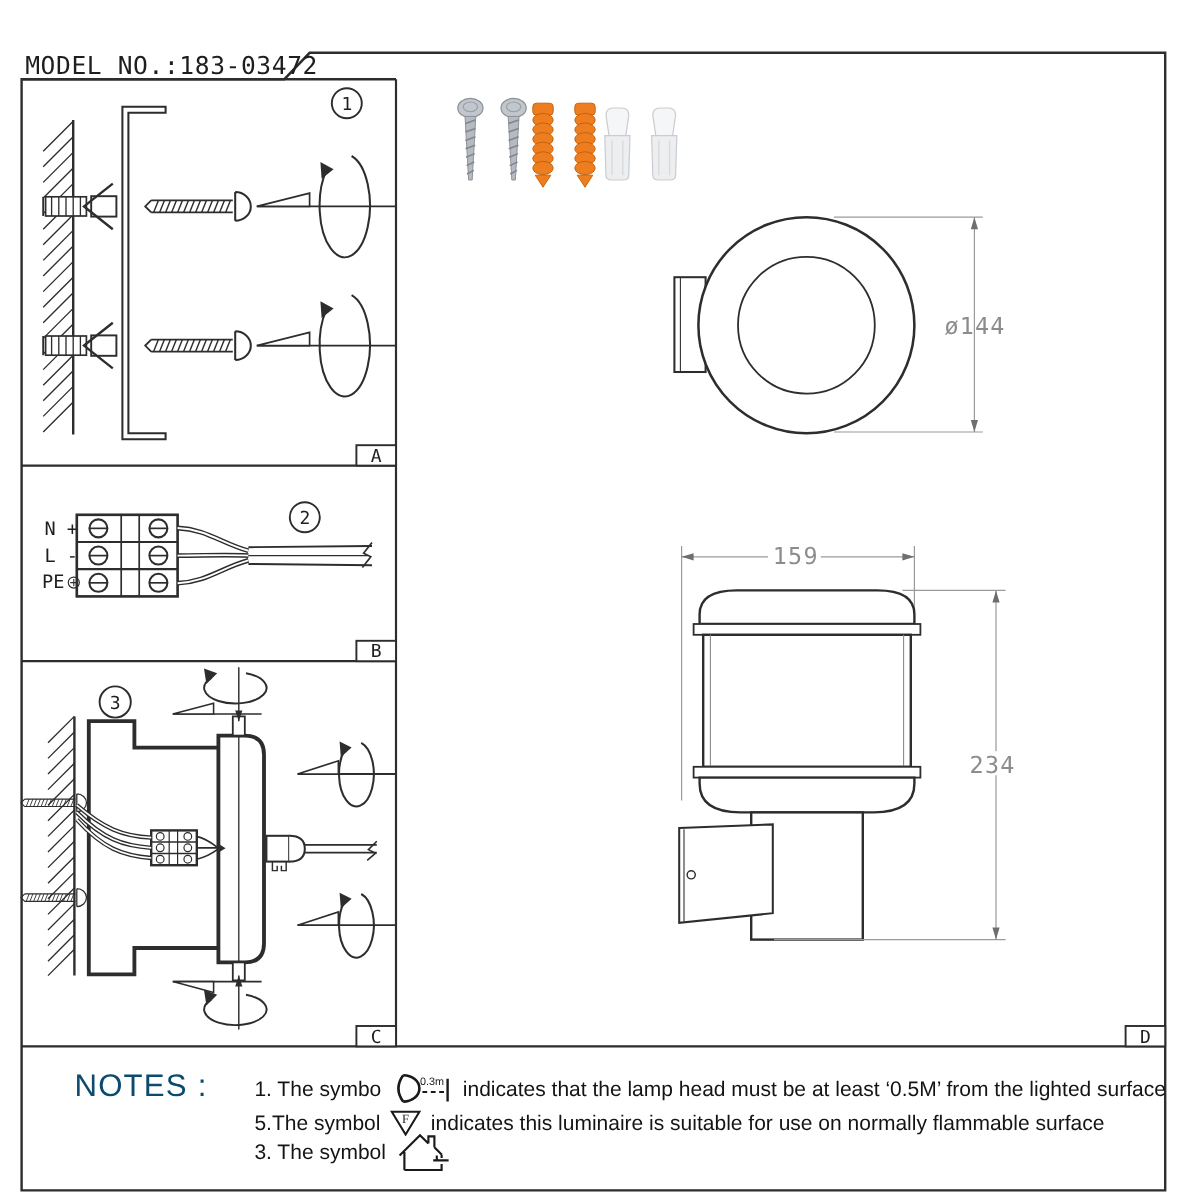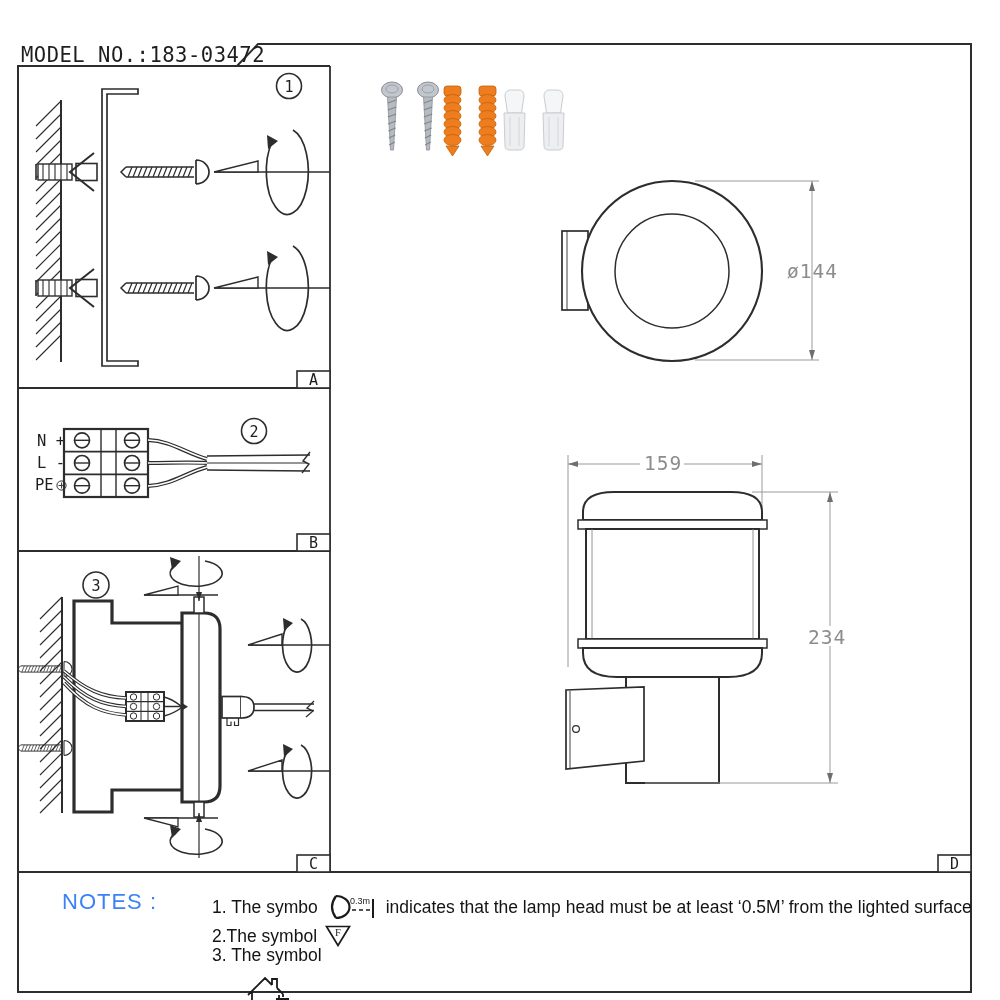--- a/index.html
+++ b/index.html
@@ -1,19 +1,19 @@
 <!DOCTYPE html>
 <html><head>
 <meta charset="utf-8">
 <style>
   html,body{margin:0;padding:0;background:#fff;}
   body{width:1000px;height:1000px;position:relative;font-family:"Liberation Sans",sans-serif;color:#1a1a1a;overflow:hidden;}
   .stage{position:absolute;inset:0;}
   svg text{font-family:"DejaVu Sans Mono",monospace;}
-  .notes-heading{position:absolute;left:62px;top:889px;font-size:22px;letter-spacing:1px;color:#3b82f6;}
+  .notes-heading{position:absolute;left:62px;top:889px;font-size:26px;letter-spacing:1px;color:#0c4a6e;}
   .note-row{position:absolute;left:212px;height:30px;display:flex;align-items:center;gap:8px;font-size:17.5px;color:#141414;white-space:nowrap;text-align:center;}
   .note-row svg{display:block;flex:0 0 auto;}
 </style>
 </head>
 <body>
 
 <div class="stage">
 <svg width="1000" height="1000" viewBox="0 0 1000 1000">
   <defs>
     <g id="def-screw" stroke="#2d2d2d" fill="none">
@@ -282,26 +282,27 @@
     <path d="M10,3 Q2,14 10,25" stroke="#1a1a1a" stroke-width="2.2" fill="none"></path>
     <path d="M10,3 A13.5,11 0 0 1 10,25" stroke="#1a1a1a" stroke-width="2.2" fill="none"></path>
     <path d="M26,17 h4 M33,17 h4 M40,17 h4" stroke="#1a1a1a" stroke-width="1.7" fill="none"></path>
     <path d="M47,6 L47,25" stroke="#1a1a1a" stroke-width="2" fill="none"></path>
     <text x="24" y="11" font-size="9" fill="#1a1a1a" style="font-family:'Liberation Sans',sans-serif;">0.3m</text>
   </svg>
   <span>indicates that the lamp head must be at least ‘0.5M’ from the lighted surface</span>
 </div>
 
 <div class="note-row" style="top:921px;">
-  <span>2.The symbol</span>
+  <span>5.The symbol</span>
   <svg width="26" height="22" viewBox="0 0 26 22">
     <polygon points="1.5,1.5 24.5,1.5 13,20.5" stroke="#1a1a1a" stroke-width="1.7" fill="none"></polygon>
     <text x="13" y="10.5" font-size="10.5" text-anchor="middle" fill="#1a1a1a" style="font-family:'Liberation Serif',serif;">F</text>
   </svg>
+  <span>indicates this luminaire is suitable for use on normally flammable surface</span>
 </div>
 
-<div class="note-row" style="top:945px;flex-direction:column;">
+<div class="note-row" style="top:945px;">
   <span>3. The symbol</span>
   <svg width="44" height="36" viewBox="0 0 44 36">
     <path d="M7,33 L7,18 M3,21 L20,4 L27,11 M27,11 L27,5 L32,5 L32,14 M32,14 L38,20 M38,20 L38,23 M38,28 L38,33 L7,33 M31,25 L44,25 M34,21 L34,25" stroke="#1a1a1a" stroke-width="1.8" fill="none"></path>
   </svg>
 </div>
 </div>
 
 </body></html>

